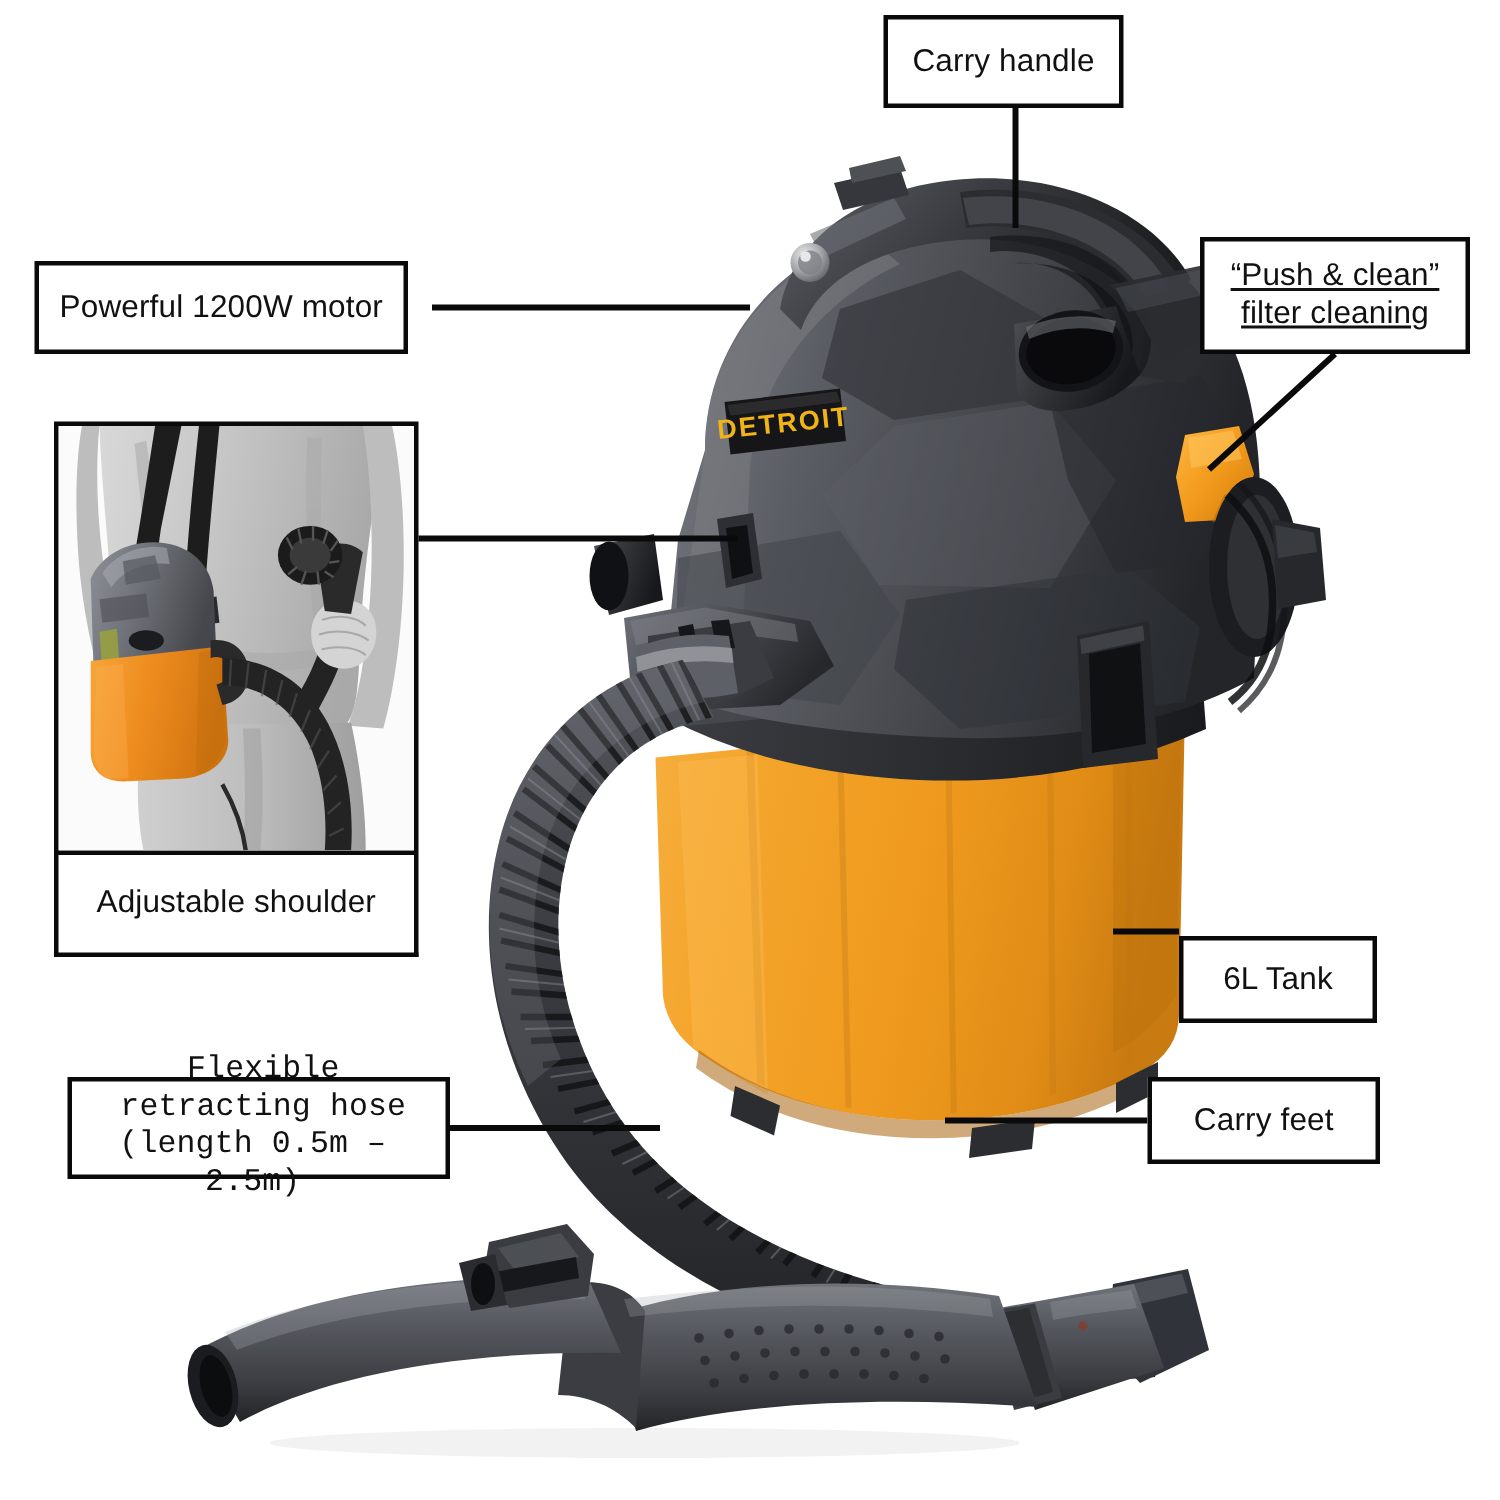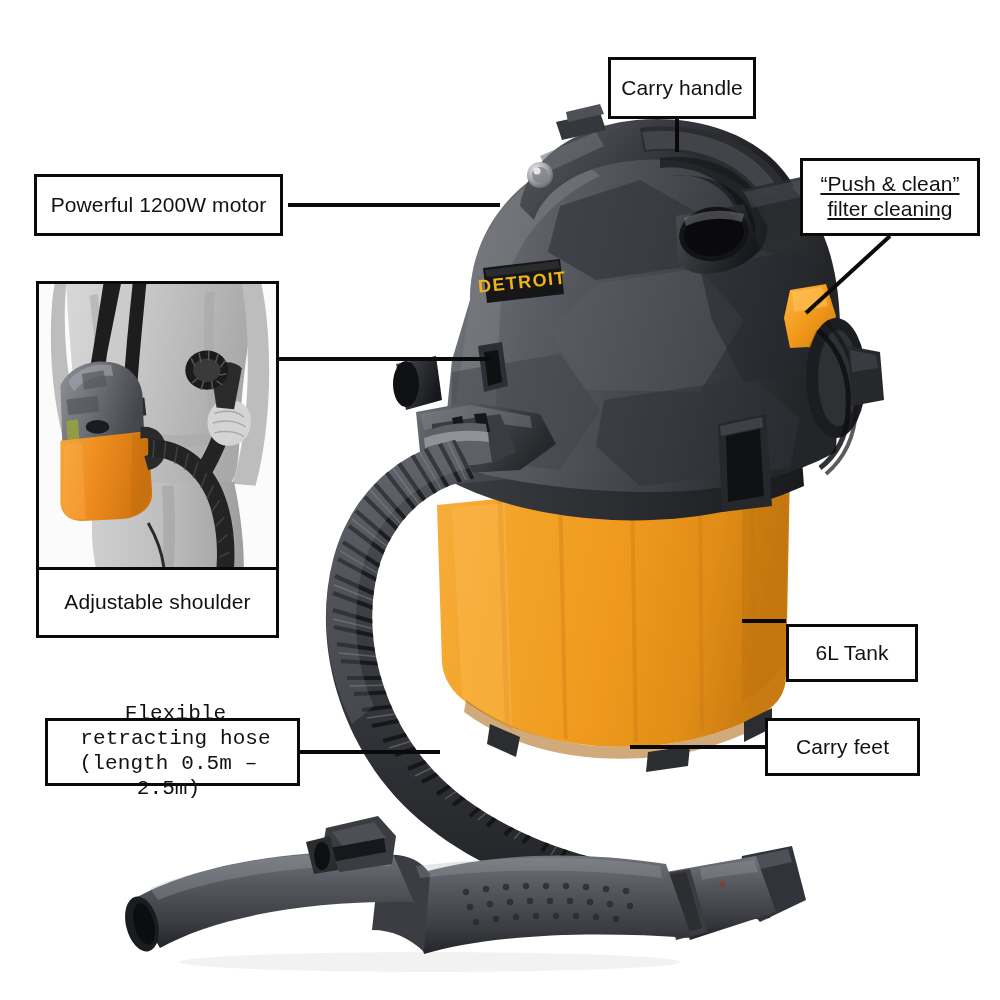--- a/index.html
+++ b/index.html
@@ -593,25 +593,25 @@
             <path d="M178 108 L 177 99"></path>
           <path d="M166 108 L 169 99"></path>
             <path d="M157 101 L 163 96"></path>
         </g>
       </g>
 
       <path d="M112 244 C 120 258, 126 274, 128 289" stroke="#2a2a2a" stroke-width="3" fill="none"></path>
     </svg>
   </div>
 
-  <div class="callout" style="left:608px;top:10px;width:148px;height:62px;margin-top:47px;">
+  <div class="callout" style="left:589px;top:10px;width:160px;height:62px;">
     <span>Carry handle</span>
   </div>
 
-  <div class="callout" style="left:34px;top:174px;width:249px;height:62px;">
+  <div class="callout" style="left:23px;top:174px;width:249px;height:62px;">
     <span>Powerful 1200W motor</span>
   </div>
 
   <div class="callout" style="left:800px;top:158px;width:180px;height:78px;flex-direction:column;text-decoration:underline;">
     <span>“Push &amp; clean”</span>
     <span>filter cleaning</span>
   </div>
 
   <div class="callout" style="left:36px;top:570px;width:243px;height:68px;flex-direction:row;border-top:none;">
     <span>Adjustable shoulder</span>

